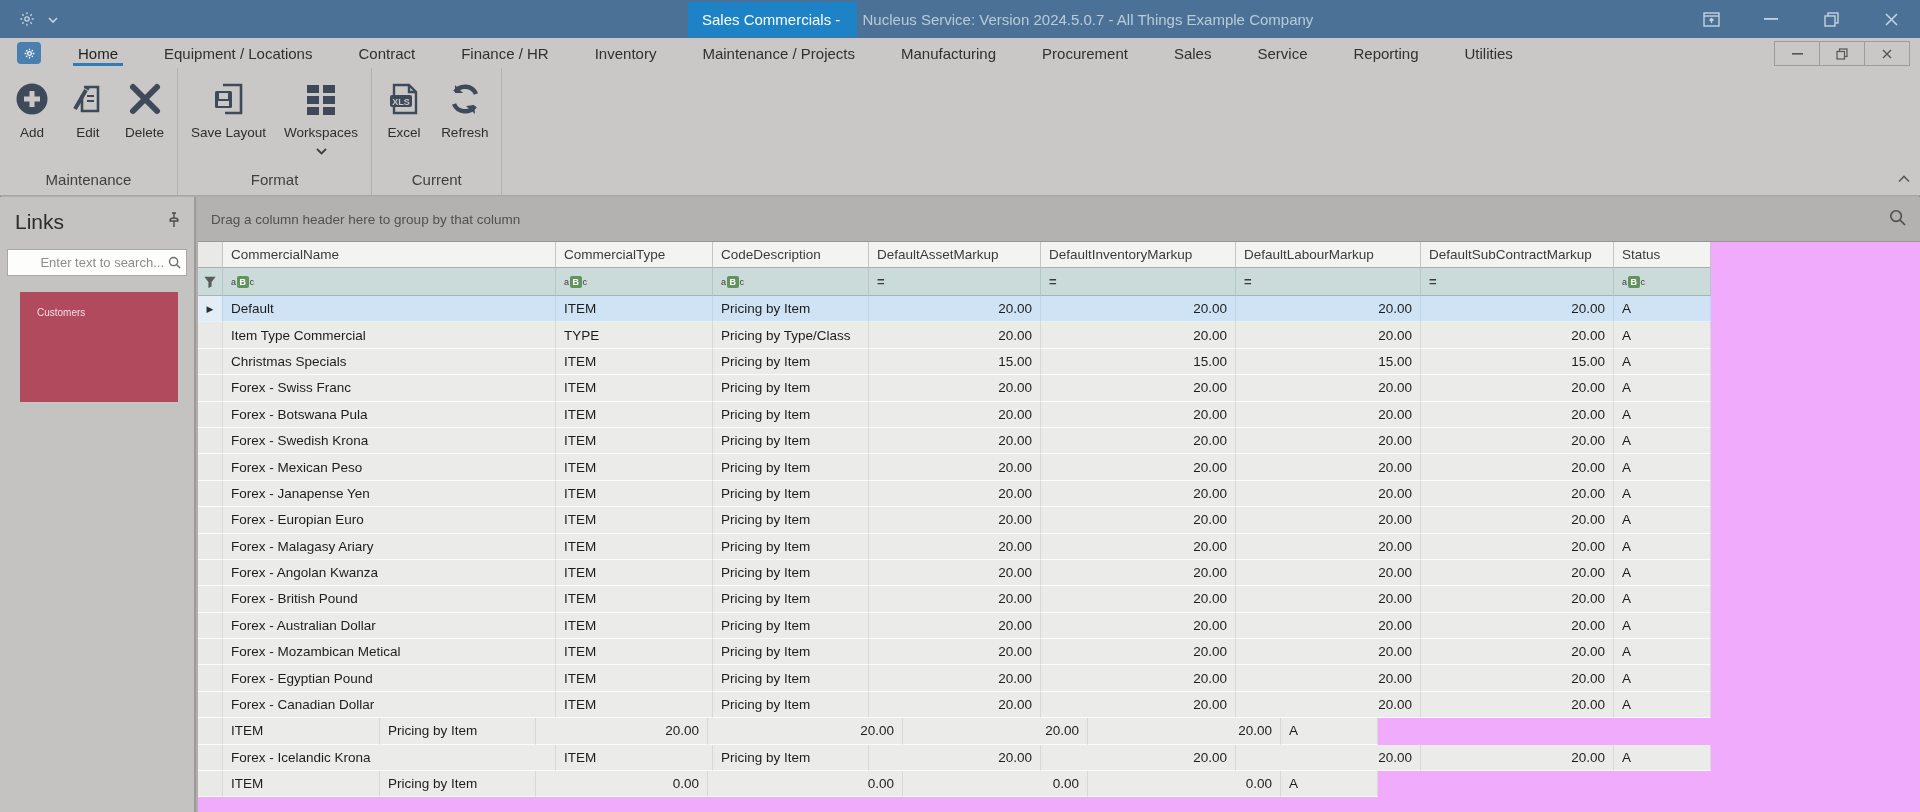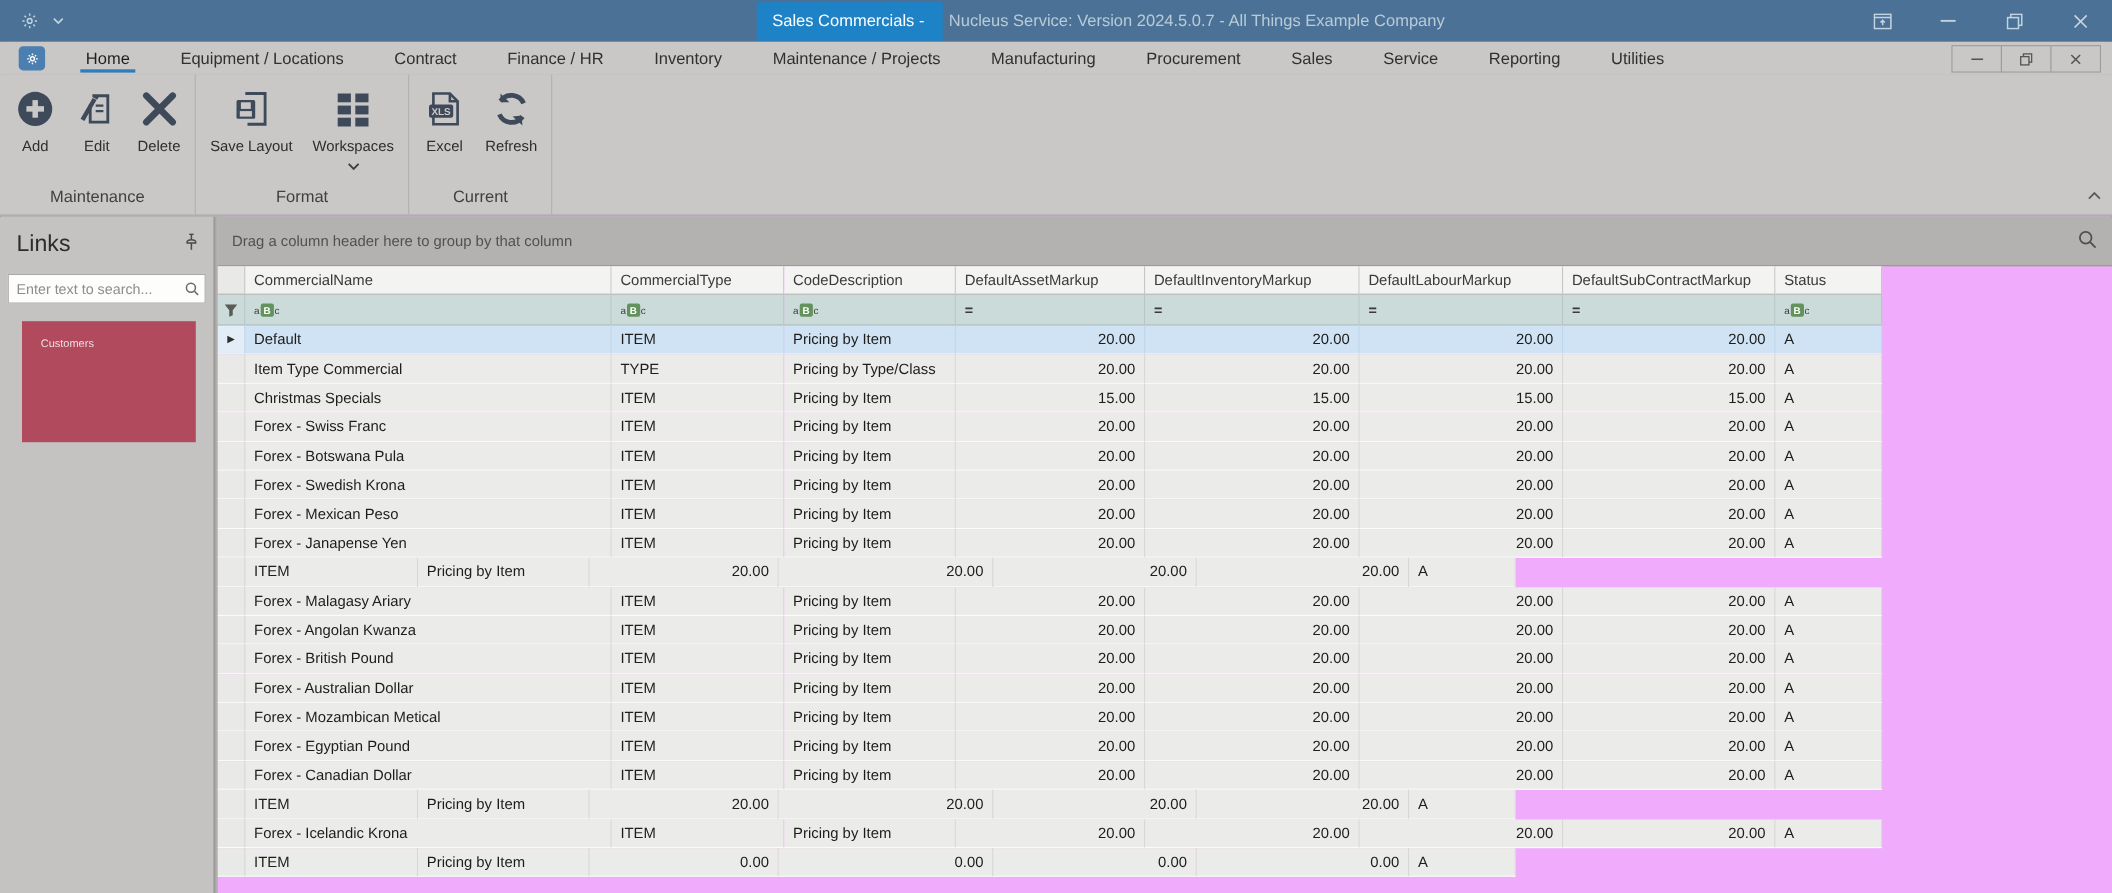--- a/index.html
+++ b/index.html
@@ -47,21 +47,21 @@
   .main { position:absolute; left:0; top:197px; width:100%; bottom:0; background:#b0afad; }
 
   
   .links { position:absolute; left:0; top:0; width:196px; bottom:0; background:#c4c3c1;
     border-right:2px solid #9b9a98; }
   .links-hdr { height:50px; display:flex; align-items:center; justify-content:space-between; padding:0 14px 0 15px; }
   .links-title { font-size:21px; color:#2c2c2a; }
   .links-search { position:relative; margin:2px 7px 0 7px; height:27px; background:#fdfdfb;
     border:1px solid #a9a8a6; display:flex; align-items:center; }
   .links-search input { border:none; outline:none; background:transparent; width:160px; height:100%;
-    padding:0 4px 0 7px; font-size:13px; color:#333; font-family:inherit; }
+    padding:0 4px 0 7px; font-size:13px; color:#333; font-family:inherit;text-align:right; }
   .links-search input::placeholder { color:#8d8d8b; }
   .links-tiles { padding:16px 0 0 20px; }
   .tile { width:158px; height:110px; color:#f1dfe2; font-size:10px; padding:15px 0 0 17px; }
 
   
   .gridarea { position:absolute; left:198px; top:0; right:0; bottom:0; background:#f0abfc; }
   .groupbar { position:absolute; left:0; top:0; right:0; height:45px; background:#b3b2b0;
     border-bottom:1px solid #989795; display:flex; align-items:center; }
   .groupbar-text { padding-left:13px; font-size:13.5px; color:#51514f; }
   .groupbar-search { position:absolute; right:14px; top:12px; }
@@ -455,20 +455,21 @@
             <div class="gc" style="width: 157px; flex: 0 0 auto;">ITEM</div>
             <div class="gc" style="width: 156px; flex: 0 0 auto;">Pricing by Item</div>
             <div class="gc num" style="width: 172px; flex: 0 0 auto;">20.00</div>
             <div class="gc num" style="width: 195px; flex: 0 0 auto;">20.00</div>
             <div class="gc num" style="width: 185px; flex: 0 0 auto;">20.00</div>
             <div class="gc num" style="width: 193px; flex: 0 0 auto;">20.00</div>
             <div class="gc" style="width: 97px; flex: 0 0 auto;">A</div>
           </div>
           <div class="grow drow">
             <div class="gc ind" style="width: 25px; flex: 0 0 auto;"></div>
+            <div class="gc" style="width: 333px; flex: 0 0 auto;">Forex - Europian Euro</div>
             <div class="gc" style="width: 157px; flex: 0 0 auto;">ITEM</div>
             <div class="gc" style="width: 156px; flex: 0 0 auto;">Pricing by Item</div>
             <div class="gc num" style="width: 172px; flex: 0 0 auto;">20.00</div>
             <div class="gc num" style="width: 195px; flex: 0 0 auto;">20.00</div>
             <div class="gc num" style="width: 185px; flex: 0 0 auto;">20.00</div>
             <div class="gc num" style="width: 193px; flex: 0 0 auto;">20.00</div>
             <div class="gc" style="width: 97px; flex: 0 0 auto;">A</div>
           </div>
           <div class="grow drow">
             <div class="gc ind" style="width: 25px; flex: 0 0 auto;"></div>

